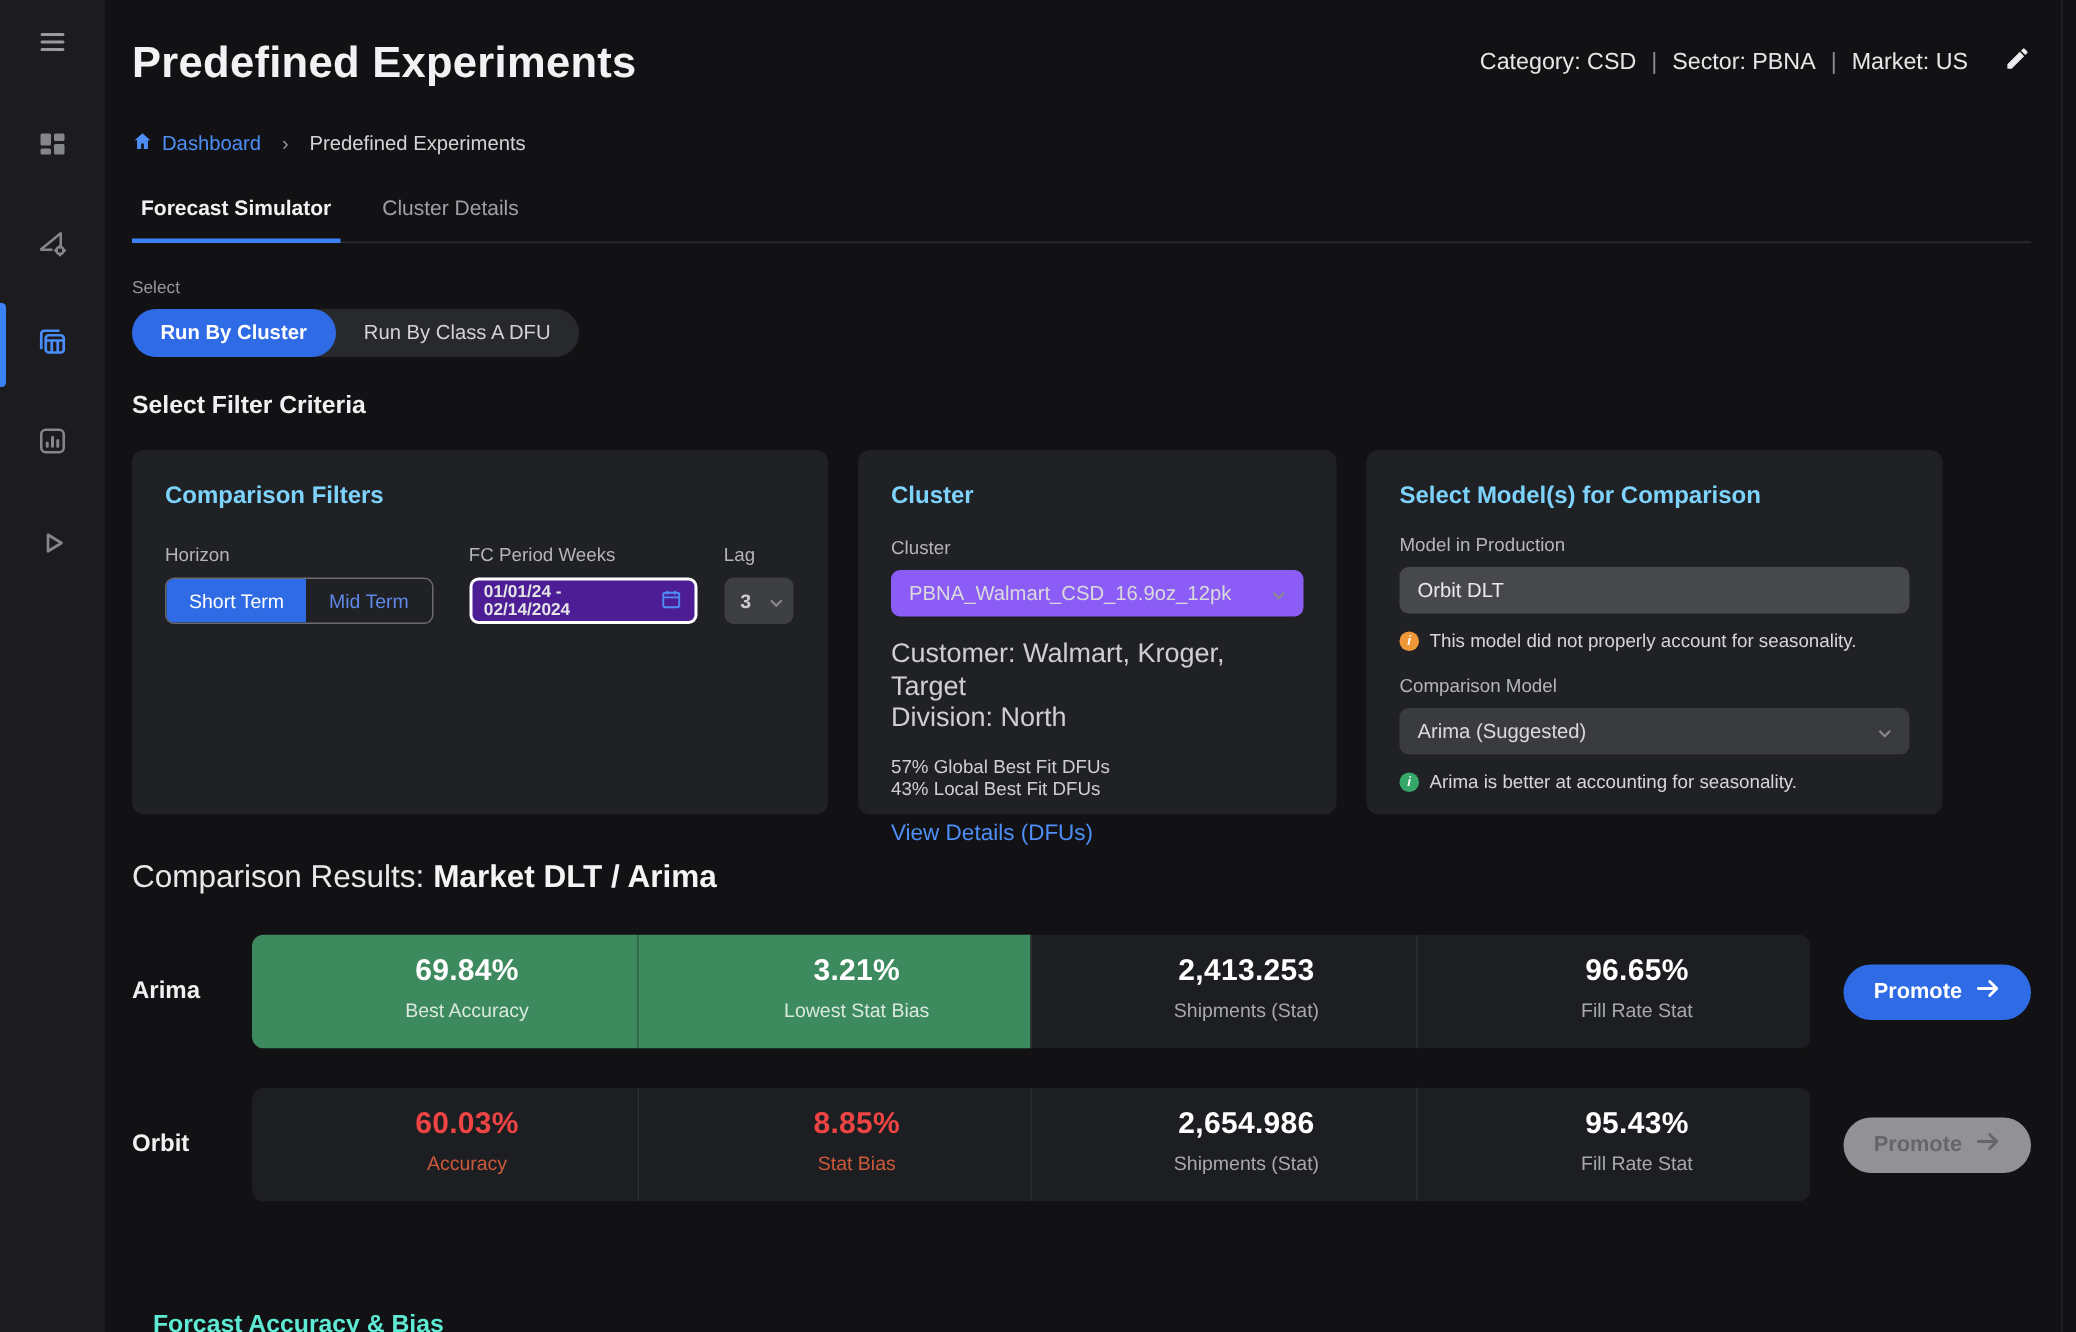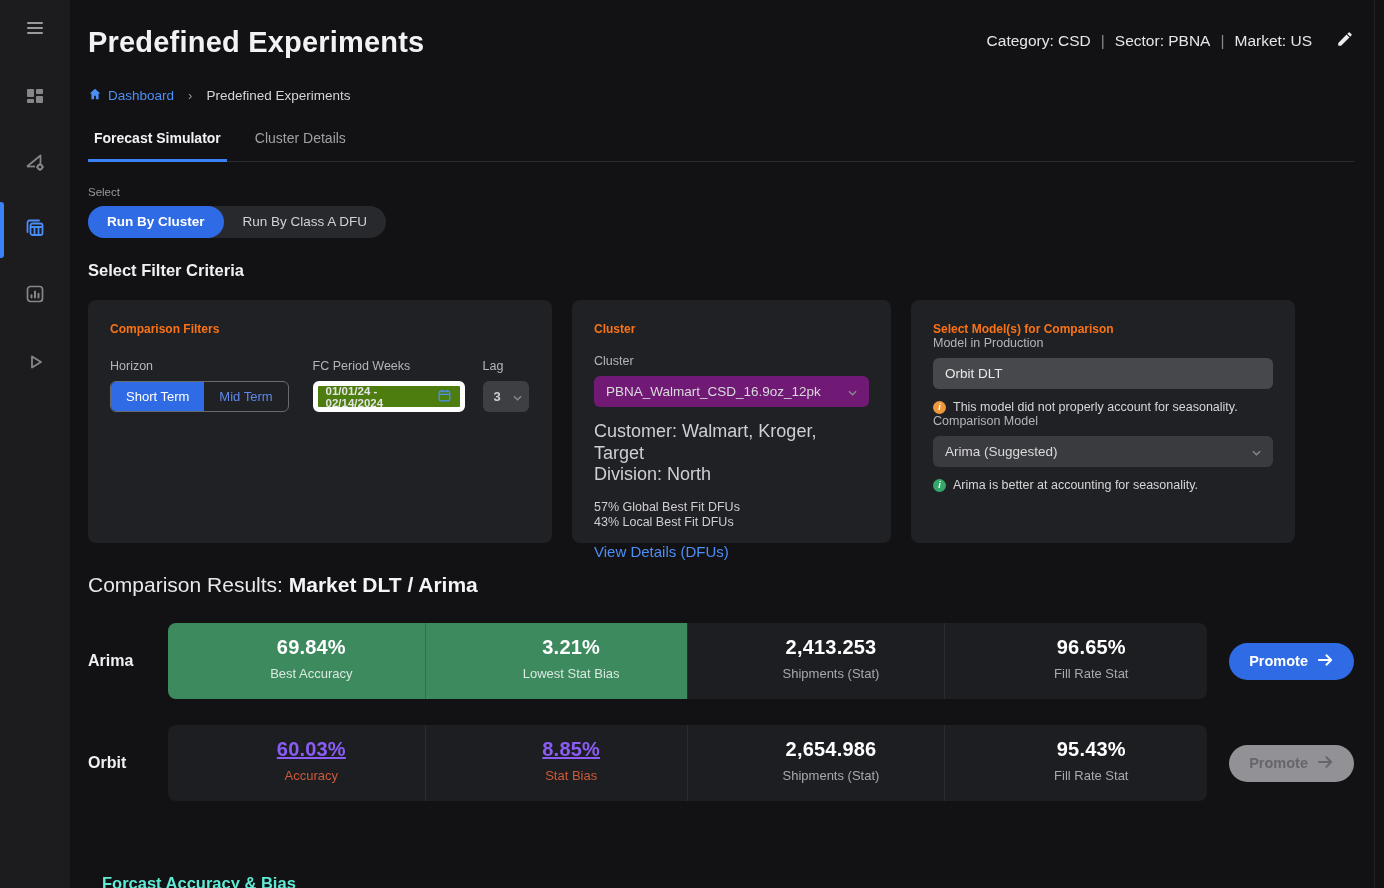--- a/index.html
+++ b/index.html
@@ -40,69 +40,69 @@
   .seg-toggle { display:inline-flex; margin-top:8px; background:#28292d; border-radius:18px; height:32px; align-items:center; }
   .seg { padding:0 19px; font-size:13.5px; color:#d2d2d5; line-height:32px; cursor:pointer; border-radius:16px; }
   .seg.active { background:#2e6be4; color:#fff; font-weight:700; }
 
   .section-heading { margin-top:23px; font-size:16.5px; font-weight:700; color:#f0f0f2; }
 
   
   .cards { display:flex; gap:20px; margin-top:20px; }
   .card { background:#202125; border-radius:8px; height:243px; padding:22px; }
   .card.c1 { width:464px; } .card.c2 { width:319px; } .card.c3 { width:384px; }
-  .card-title { font-size:12px; font-weight:700; color:#f97316; }
+  .card-title { font-size:16px; font-weight:700; color:#7dd3fc; }
   .field-label { font-size:12.5px; color:#b4b5b9; margin-bottom:8px; }
 
   .controls { display:flex; margin-top:23px; align-items:flex-start; }
   .horizon-toggle { display:inline-flex; border:1px solid #6a6b71; border-radius:6px; overflow:hidden; height:31px; }
   .h-opt { padding:0 15px; line-height:29px; font-size:13px; color:#5e87e8; cursor:pointer; }
   .h-opt.active { background:#2e6be4; color:#fff; }
   .grp-fc { margin-left:24px; } .grp-lag { margin-left:18px; }
-  .date-input { display:flex; align-items:center; gap:7px; width:152px; height:31px; background:#4d7c0f;
-                border:5px solid #ffffff; border-radius:6px; padding:0 8px; font-size:11.5px; font-weight:700;
+  .date-input { display:flex; align-items:center; gap:7px; width:152px; height:31px; background:#4c1d95;
+                border:2px solid #ffffff; border-radius:6px; padding:0 8px; font-size:11.5px; font-weight:700;
                 color:#e4e4e6; cursor:pointer;justify-content:center; }
   .mini-select { display:flex; align-items:center; justify-content:space-between; width:46px; height:31px;
                  background:#3e3f43; border-radius:6px; padding:0 7px 0 11px; font-size:13px; font-weight:700;
                  color:#cfcfd2; cursor:pointer; }
 
   .dropdown { display:flex; align-items:center; justify-content:space-between; width:100%; height:31px;
-              background:#701a75; border-radius:6px; padding:0 12px; font-size:13.5px; color:#dadadc; cursor:pointer; }
+              background:#8b5cf6; border-radius:6px; padding:0 12px; font-size:13.5px; color:#dadadc; cursor:pointer; }
   .dropdown.darker { background:#3a3b3f; }
   .chev-icon { flex:0 0 auto; }
 
   .cluster-meta { margin-top:14px; font-size:18px; color:#cfcfd2; line-height:1.2; }
   .cluster-fit { margin-top:14px; font-size:12.5px; color:#cfcfd2; line-height:1.2; }
   .details-link { margin-top:13px; font-size:15px; color:#4d8ef7; cursor:pointer; }
 
   .text-input { display:flex; align-items:center; width:100%; height:31px; background:#47484c; border-radius:6px;
                 padding:0 12px; font-size:13.5px; color:#e8e8ea; }
   .note { display:flex; align-items:center; gap:7px; margin-top:11px; font-size:12.5px; color:#d6d6d8; }
   .dot-i { width:13px; height:13px; border-radius:50%; color:#fff; font-size:9px; font-weight:700;
            display:flex; align-items:center; justify-content:center; flex:0 0 auto; font-style:italic; }
   .dot-i.warn { background:#f0973a; } .dot-i.ok { background:#35a869; }
-  .models .field-label { }
+  .models .field-label { margin-top:16px; }
   .models .field-label:first-of-type { margin-top:18px; }
 
   
   .results-heading { margin-top:30px; font-size:21px; color:#e8e8ea; }
   .results-heading b { color:#f4f4f6; }
 
   .result-row { display:flex; align-items:center; margin-top:26px; }
   .row-name { width:80px; font-size:16px; font-weight:700; color:#f0f0f2; }
   .strip { display:flex; height:76px; border-radius:8px; overflow:hidden;text-align:center; }
   .cell { padding:13px 0 0 30px; background:#1d1e21; }
   .cell.w1{width:257px;} .cell.w2{width:262px;} .cell.w3{width:258px;} .cell.w4{width:263px;}
   .cell + .cell { border-left:1px solid rgba(255,255,255,.07); }
   .cell.green { background:#3e8a5f; }
   .cell.green + .cell.green { border-left:1px solid rgba(0,0,0,.18); }
   .cell .val { font-size:20px; font-weight:700; color:#fff; letter-spacing:.2px; }
   .cell .lbl { font-size:13px; color:#a8a9ad; margin-top:7px; }
   .cell.green .lbl { color:#d9e9df; }
-  .cell.red .val { color:#8b5cf6;text-decoration:underline; }
+  .cell.red .val { color:#ef4444; }
   .cell.red .lbl { color:#cd5a3a; }
 
   .promote { margin-left:22px; display:flex; align-items:center; gap:9px; height:37px; padding:0 20px;
              border:none; border-radius:19px; background:#2e6be4; color:#fff; font-size:14.5px; font-weight:700;
              font-family:inherit; cursor:pointer; }
   .promote.disabled { background:#929296; color:#66666a; cursor:default; }
   .promote.disabled svg path { stroke:#66666a; }
 
   .footer-heading { margin-top:73px; margin-left:14px; font-size:16.5px; font-weight:700; color:#5eead4; }
 </style>

